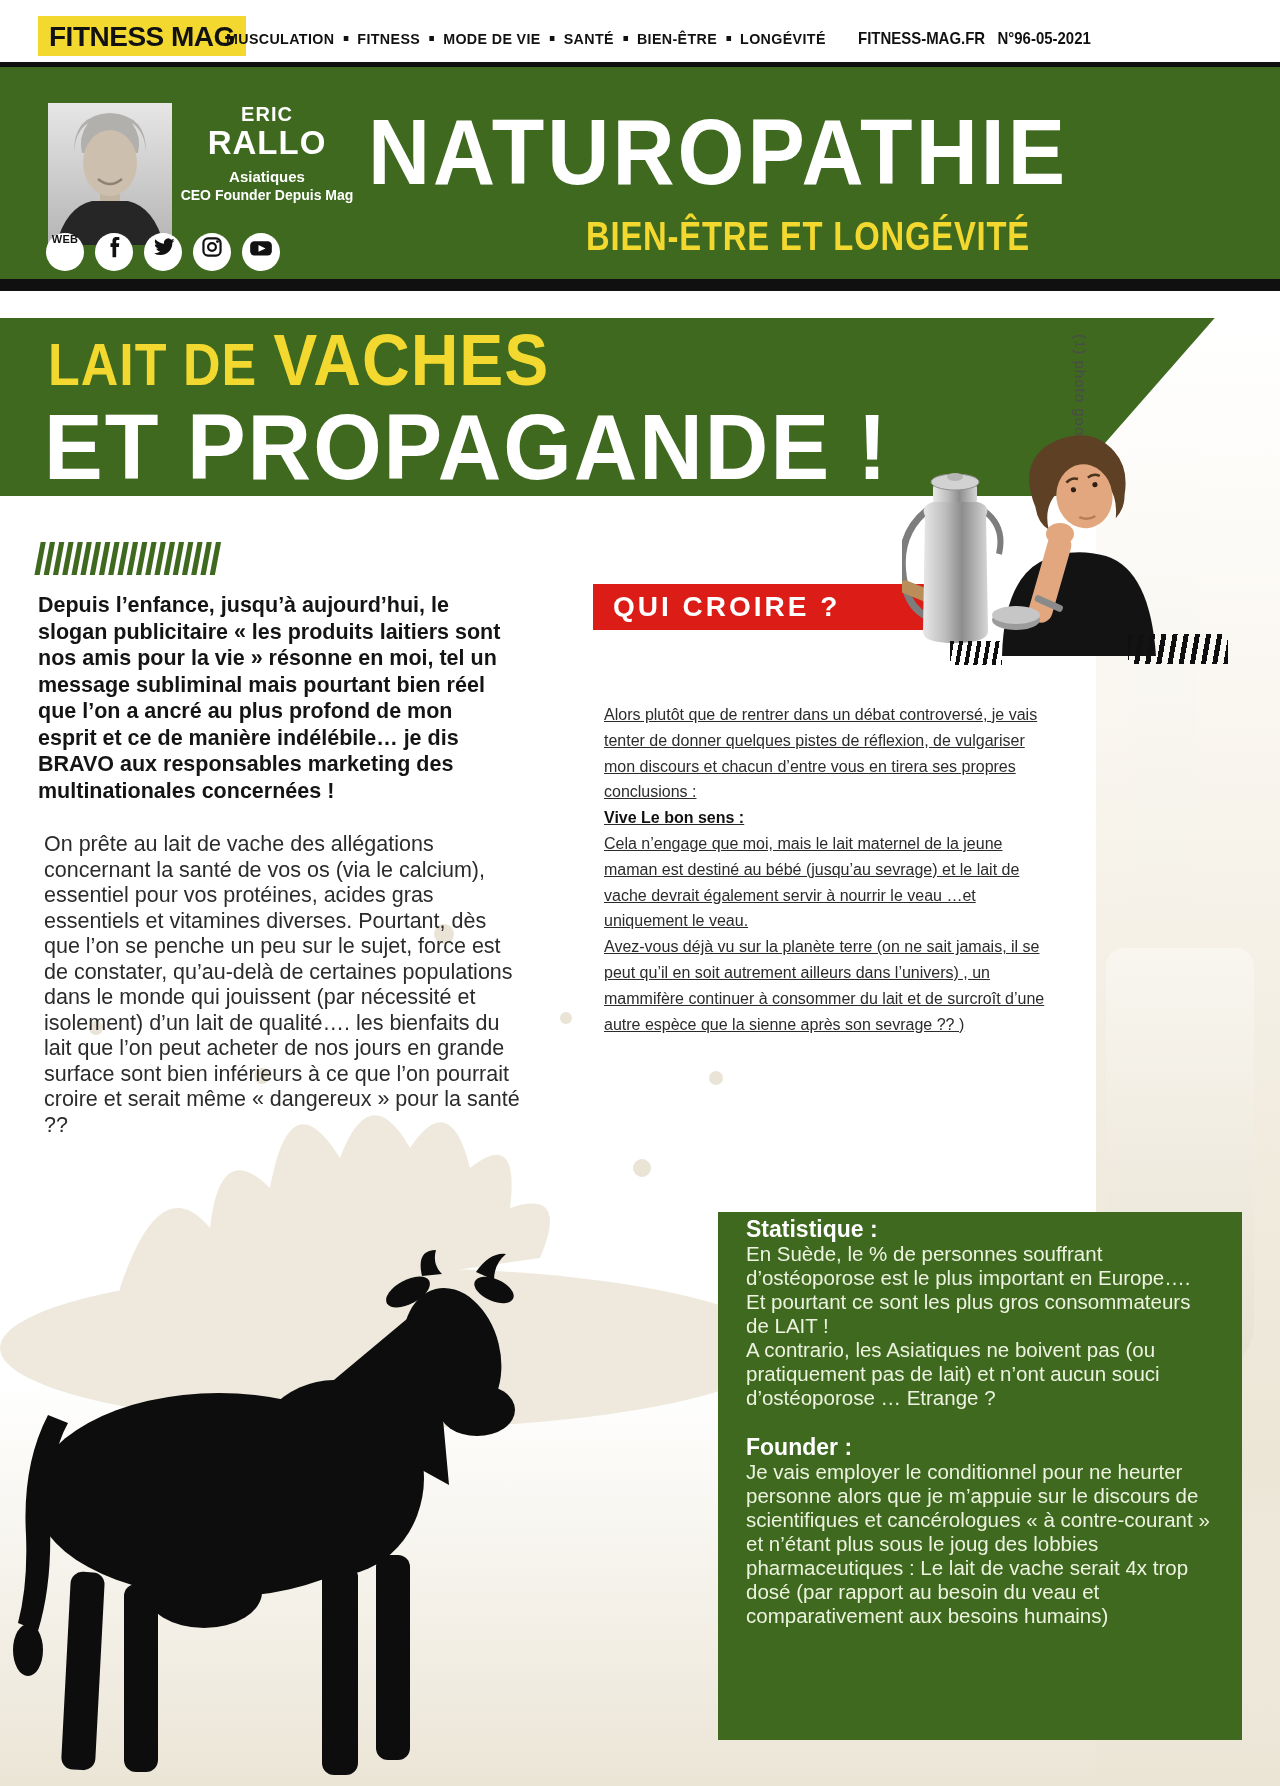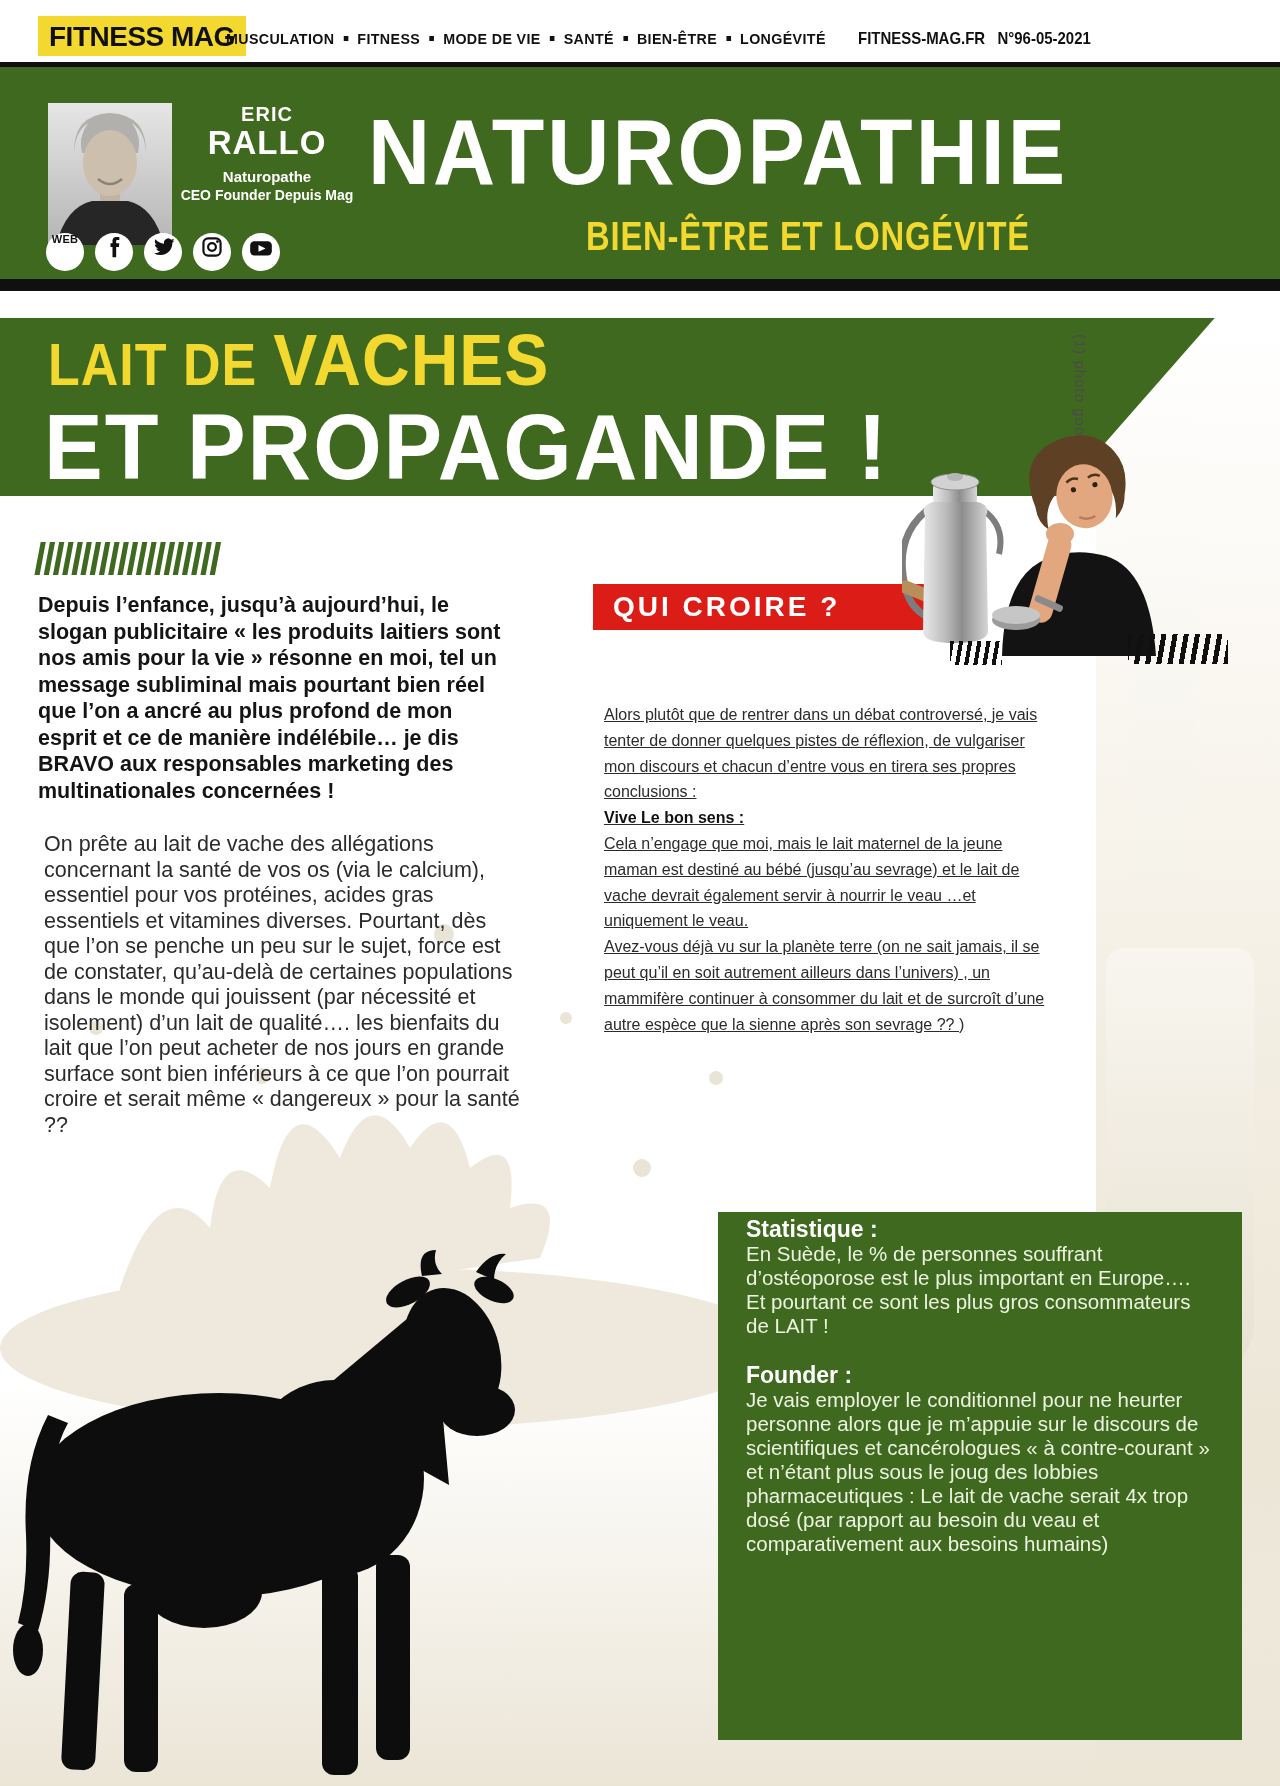--- a/index.html
+++ b/index.html
@@ -145,21 +145,21 @@
       <rect width="124" height="142" fill="url(#pbg)"></rect>
       <path d="M26 52 Q24 12 62 10 Q100 12 98 52 Q98 30 84 20 Q94 34 90 50 L34 50 Q30 34 40 20 Q26 30 26 52 Z" fill="#b2b0ad"></path>
       <rect x="52" y="86" width="20" height="20" fill="#c2b4a3"></rect>
       <ellipse cx="62" cy="60" rx="27" ry="33" fill="#cdbfae"></ellipse>
       <path d="M50 76 q12 10 24 0" stroke="#8f8274" fill="none" stroke-width="2.4"></path>
       <path d="M8 142 Q18 104 44 98 L80 98 Q106 104 116 142 Z" fill="#262626"></path>
     </svg>
     <div class="author">
       <div class="a1">ERIC</div>
       <div class="a2">RALLO</div>
-      <div class="a3">Naturopathe</div>
+      <div class="a3">Asiatiques</div>
       <div class="a4">CEO Founder Depuis Mag</div>
     </div>
     <div class="social">
       <div class="sicon">
         <span class="weblbl">WEB</span>
       </div>
       <div class="sicon">
         <svg width="30" height="30" viewBox="0 0 36 36">
           <path d="M20.6 12.3V9.9c0-1.1.7-1.4 1.3-1.4h2.5V4.7h-3.5c-3.8 0-4.7 2.8-4.7 4.7v2.9h-2.4v4.4h2.4V29h4.4V16.7h3.3l.4-4.4z" fill="#111"></path>
         </svg>
@@ -245,20 +245,21 @@
   <div class="rightcol">
     <p>Alors plutôt que de rentrer dans un débat controversé, je vais tenter de donner quelques pistes de réflexion, de vulgariser mon discours et chacun d’entre vous en tirera ses propres conclusions :</p>
     <p class="bold">Vive Le bon sens :</p>
     <p>Cela n’engage que moi, mais le lait maternel de la jeune maman est destiné au bébé (jusqu’au sevrage) et le lait de vache devrait également servir à nourrir le veau …et uniquement le veau.</p>
     <p>Avez-vous déjà vu sur la planète terre (on ne sait jamais, il se peut qu’il en soit autrement ailleurs dans l’univers) , un mammifère continuer à consommer du lait et de surcroît d’une autre espèce que la sienne après son sevrage ?? )</p>
   </div>
 
   <div class="statbox">
     <h3>Statistique :</h3>
     <p>En Suède, le % de personnes souffrant d’ostéoporose est le plus important en Europe…. Et pourtant ce sont les plus gros consommateurs de LAIT !</p>
+    <p>A contrario, les Asiatiques ne boivent pas (ou pratiquement pas de lait) et n’ont aucun souci d’ostéoporose … Etrange ?</p>
     <div class="boxgap"></div>
     <h3>Founder :</h3>
     <p>Je vais employer le conditionnel pour ne heurter personne alors que je m’appuie sur le discours de scientifiques et cancérologues « à contre-courant » et n’étant plus sous le joug des lobbies pharmaceutiques : Le lait de vache serait 4x trop dosé (par rapport au besoin du veau et comparativement aux besoins humains)</p>
   </div>
 
   <svg class="cow" width="520" height="536" viewBox="0 0 520 536">
     <g fill="#0d0d0d">
       <ellipse cx="215" cy="245" rx="185" ry="102"></ellipse>
       <ellipse cx="330" cy="228" rx="90" ry="98"></ellipse>
       <polygon points="300,155 428,48 445,235"></polygon>

